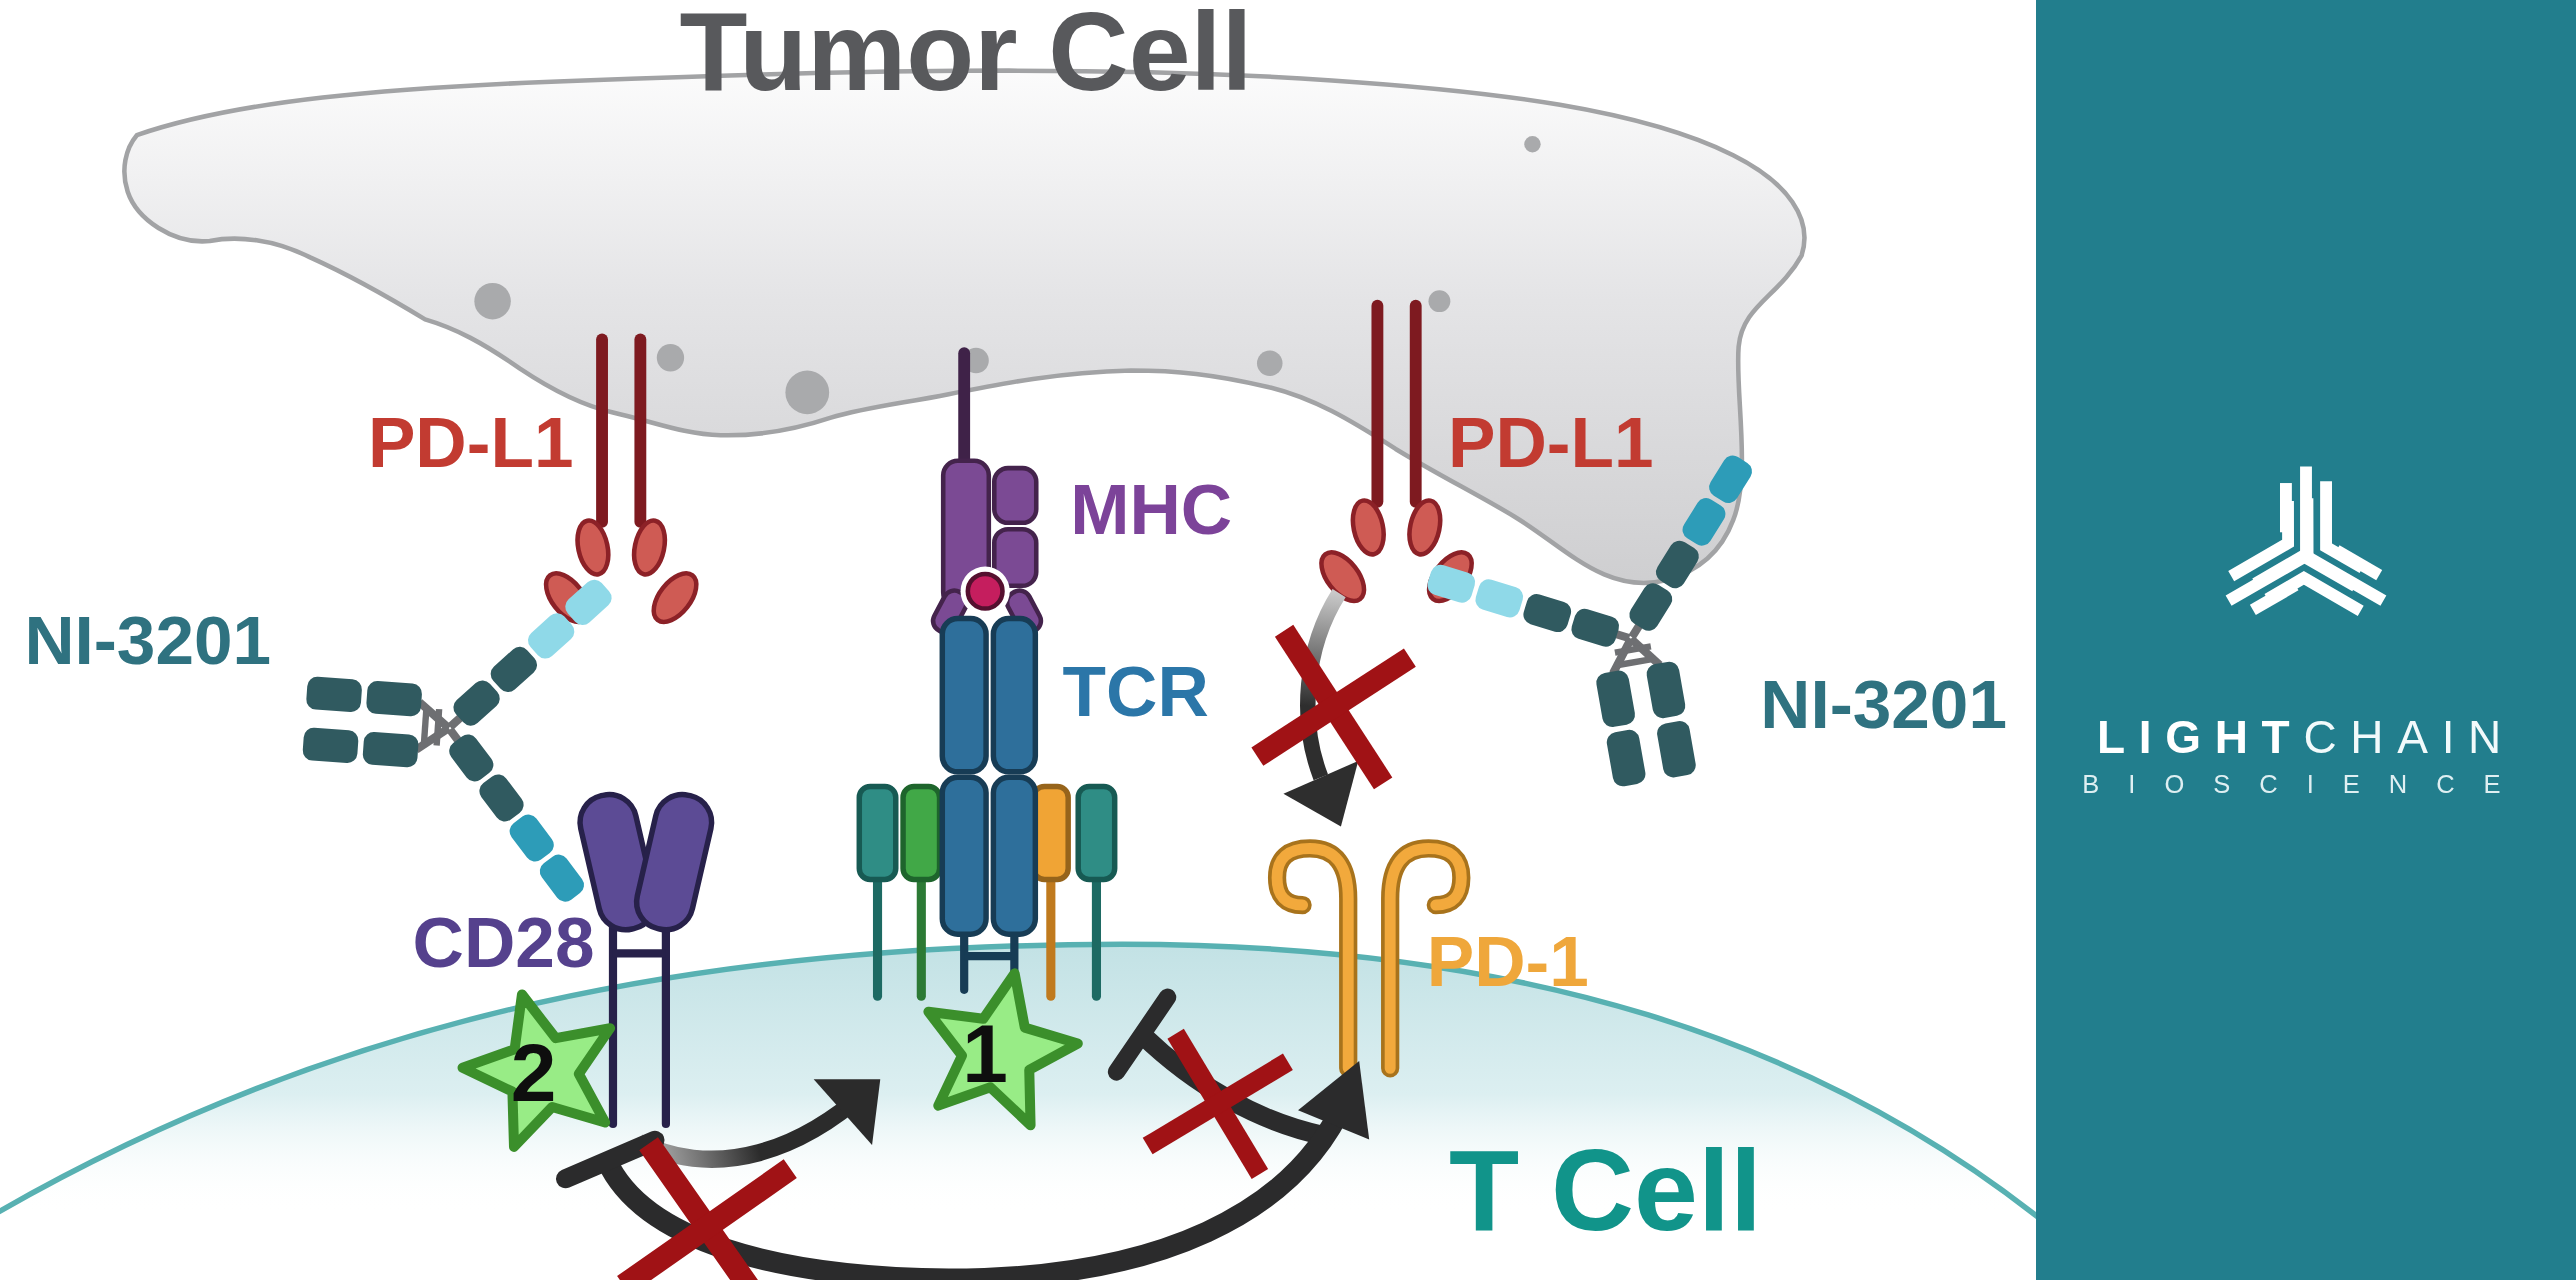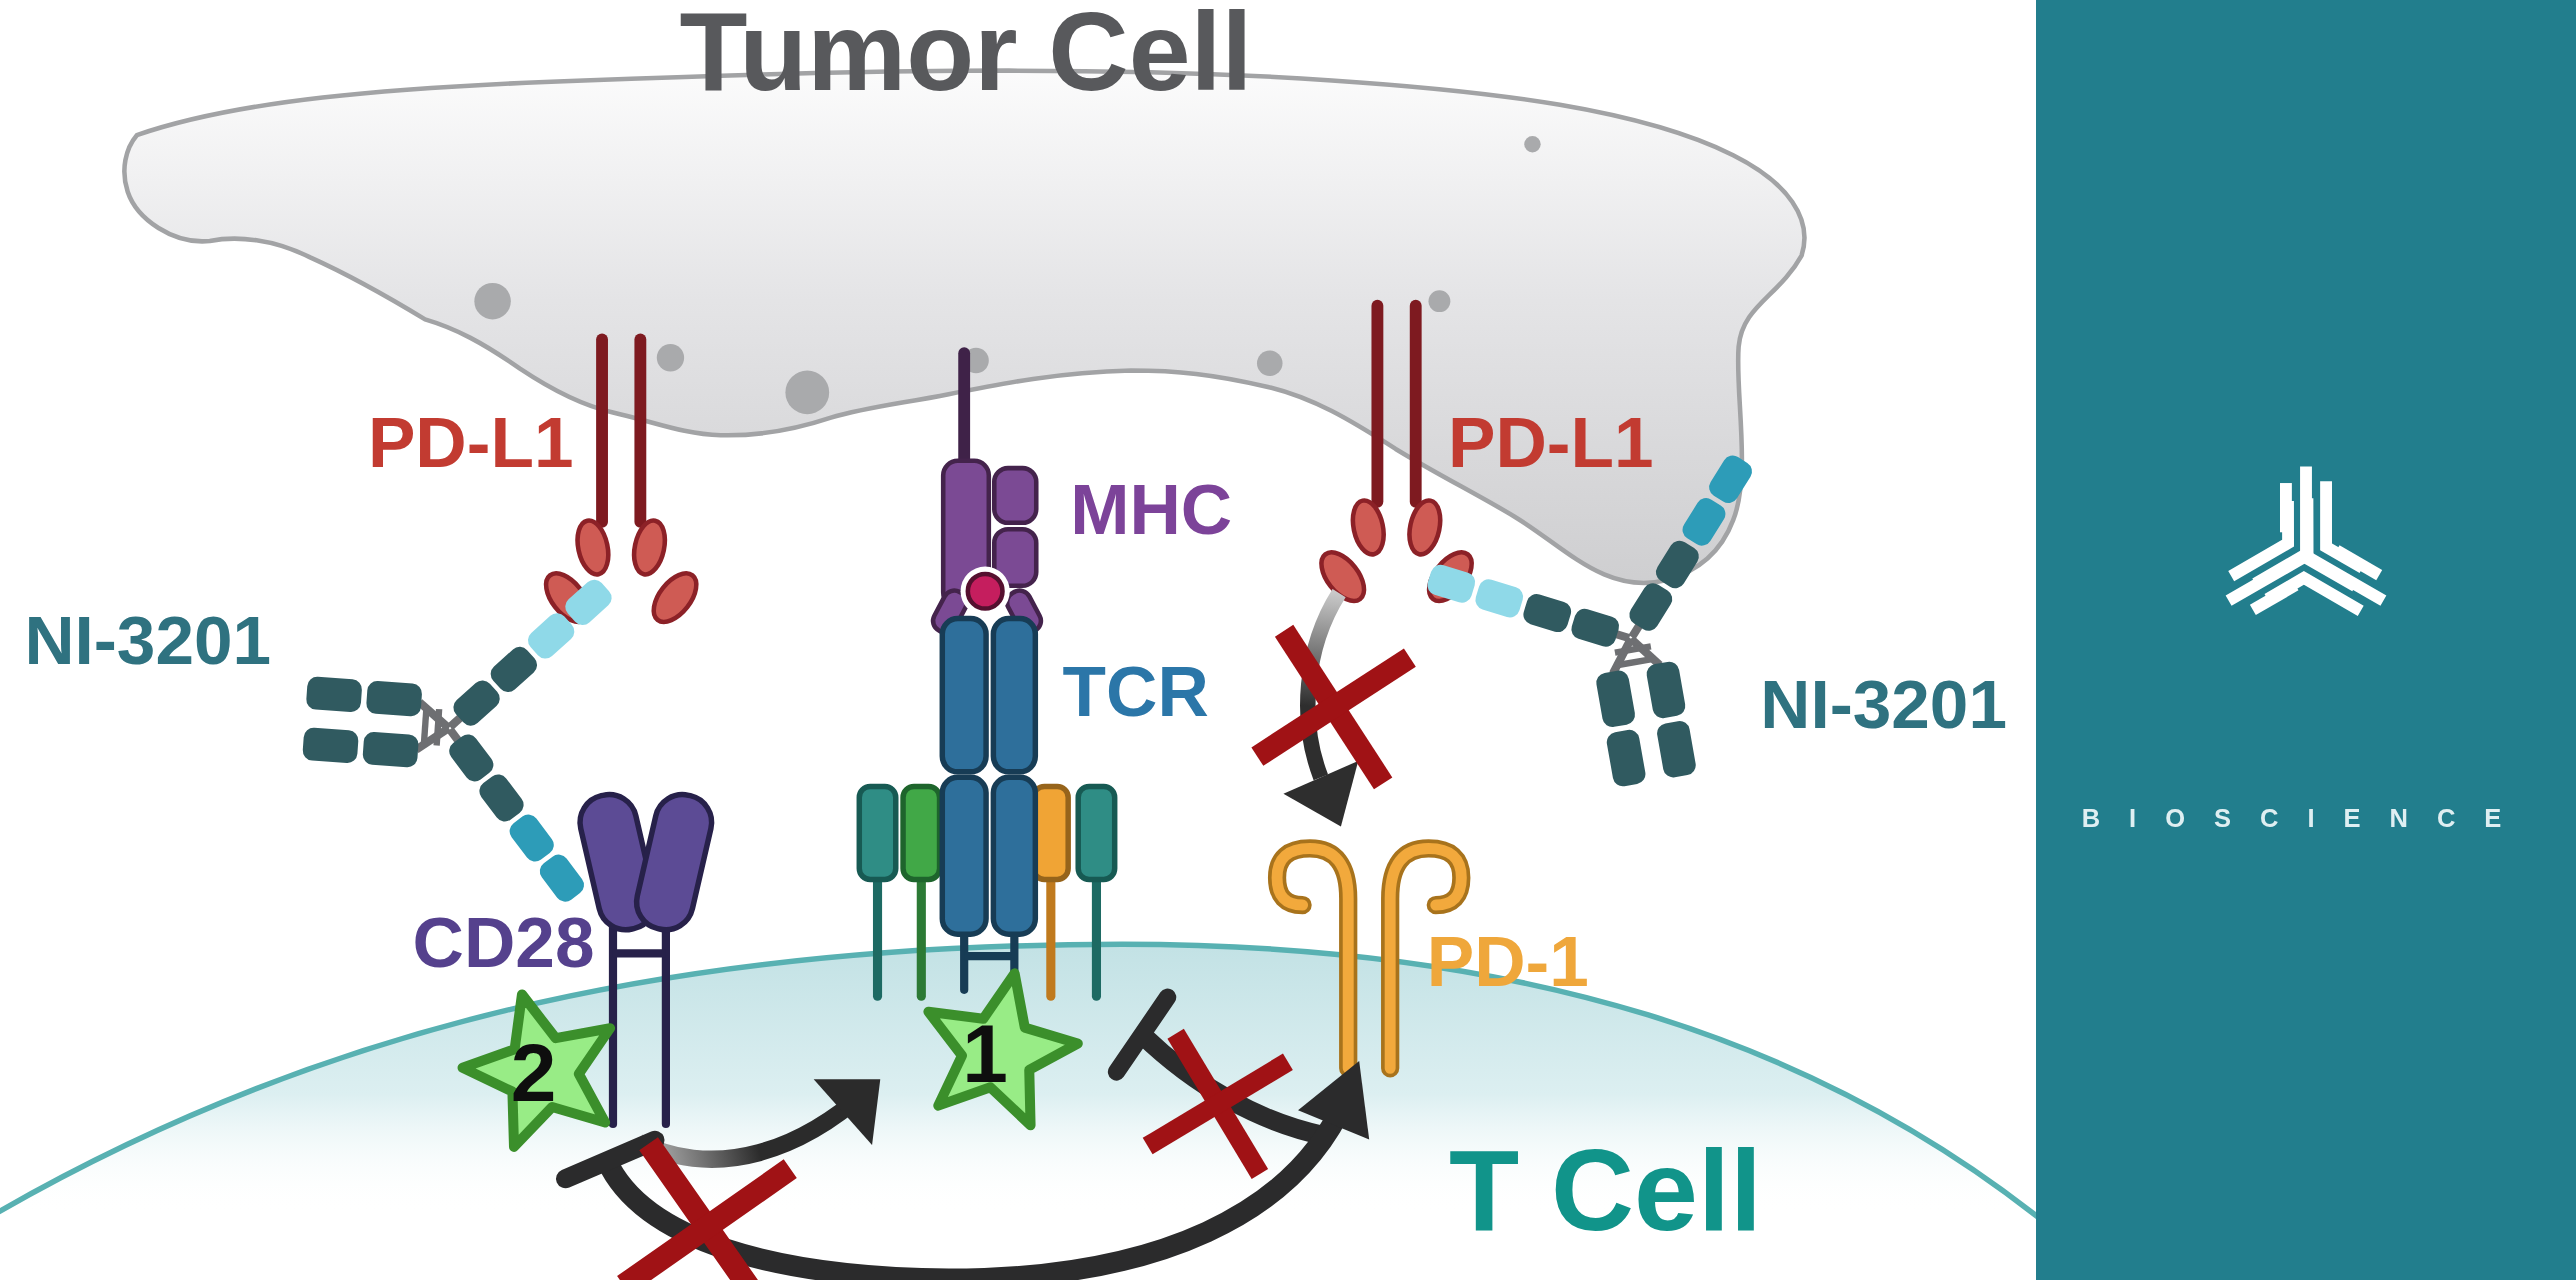--- a/index.html
+++ b/index.html
@@ -6,22 +6,22 @@
   body{width:2576px;height:1281px;overflow:hidden;font-family:"Liberation Sans",sans-serif;}
   .stage{width:2576px;height:1281px;display:flex;}
   .diagram{width:2036px;height:1281px;position:relative;background:#ffffff;}
   .diagram svg{display:block;}
   .brand-panel{width:540px;height:1281px;position:relative;background:#227E8D;}
   .logo-mark{position:absolute;left:50%;top:421px;transform:translateX(-50%);}
   .wordmark{position:absolute;left:0;right:0;top:710px;text-align:center;color:#ffffff;
             font-size:46px;letter-spacing:13.7px;white-space:nowrap;}
   .wordmark .w-bold{font-weight:700;}
   .wordmark .w-light{font-weight:300;color:#F2FAFB;}
-  .subtitle{position:absolute;left:0;right:0;top:804px;text-align:center;color:#DFEFF2;
-            font-size:25.5px;letter-spacing:29px;font-weight:700;white-space:nowrap;}
+  .subtitle{position:absolute;left:0;right:0;top:770px;text-align:center;color:#DFEFF2;
+            font-size:25.5px;letter-spacing:29px;font-weight:400;white-space:nowrap;}
   text{font-family:"Liberation Sans",sans-serif;}
   .lbl{font-weight:700;}
 </style>
 </head>
 <body>
 
 <div class="stage">
 
   <div class="diagram">
     <svg width="2036" height="1281" viewBox="0 0 2232 1404">
@@ -277,17 +277,18 @@
           <path d="M 22,-82 L 22,-10 L 62,13"></path>
           <path d="M -22,-80 L -22,-26"></path>
         </g>
         <g transform="rotate(240)">
           <path d="M 0,-98 L 0,2 L 54,33"></path>
           <path d="M 22,-82 L 22,-10 L 62,13"></path>
           <path d="M -22,-80 L -22,-26"></path>
         </g>
       </g>
     </svg>
+    <div class="wordmark"><span class="w-bold">LIGHT</span><span class="w-light">CHAIN</span></div>
     <div class="subtitle">BIOSCIENCE</div>
   </div>
 
 </div>
 
 
 </body></html>

